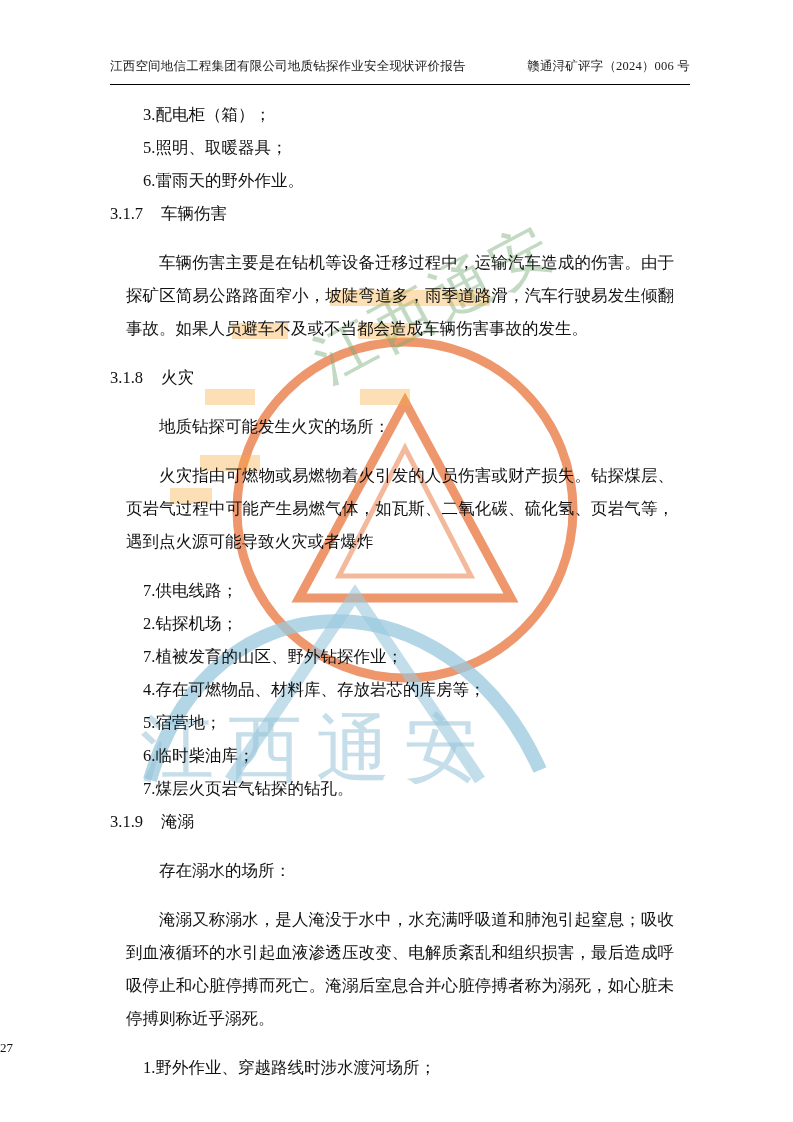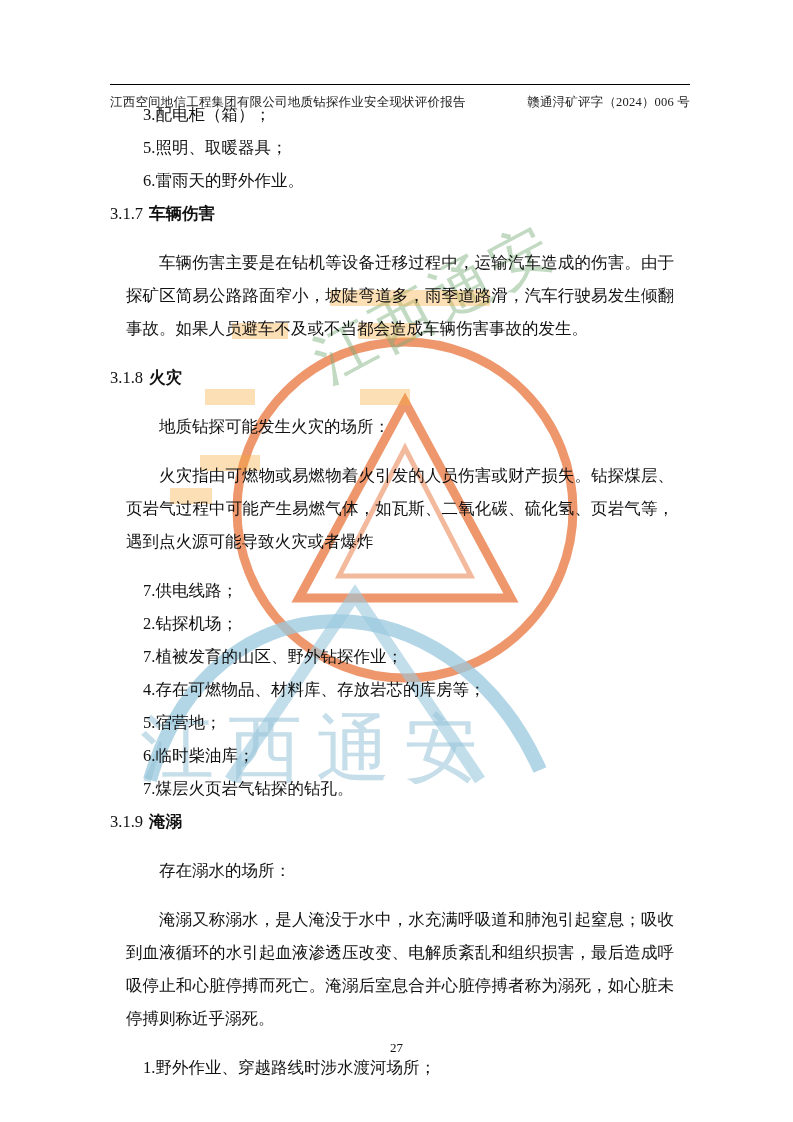--- a/index.html
+++ b/index.html
@@ -22,21 +22,20 @@
     position: absolute;
     left: 110px;
     top: 58px;
     width: 580px;
     display: flex;
     justify-content: space-between;
     align-items: flex-start;
     font-size: 12.5px;
     letter-spacing: 0.2px;
     color: #1a1a1a;
-    margin-top: 36px;
   }
   .header-rule {
     position: absolute;
     left: 110px;
     top: 84px;
     width: 580px;
     height: 1px;
     background: #000000;
   }
 
@@ -64,31 +63,31 @@
   .heading {
     font-size: 16.5px;
     line-height: 33px;
     margin: 0;
     font-weight: normal;
   }
   .heading .num {
     font-family: "Liberation Serif", serif;
   }
   .heading .txt {
-    font-weight: bold;
-    margin-left: 6px;
+    font-weight: normal;
+    margin-left: 18px;
   }
 
   
   .page-number {
     position: absolute;
     left: 0;
     top: 1040px;
     width: 793px;
-    text-align: center;
+    text-align: left;
     font-size: 13px;
     color: #111;
   }
 
   
   .wm {
     position: absolute;
     pointer-events: none;
     user-select: none;
   }

